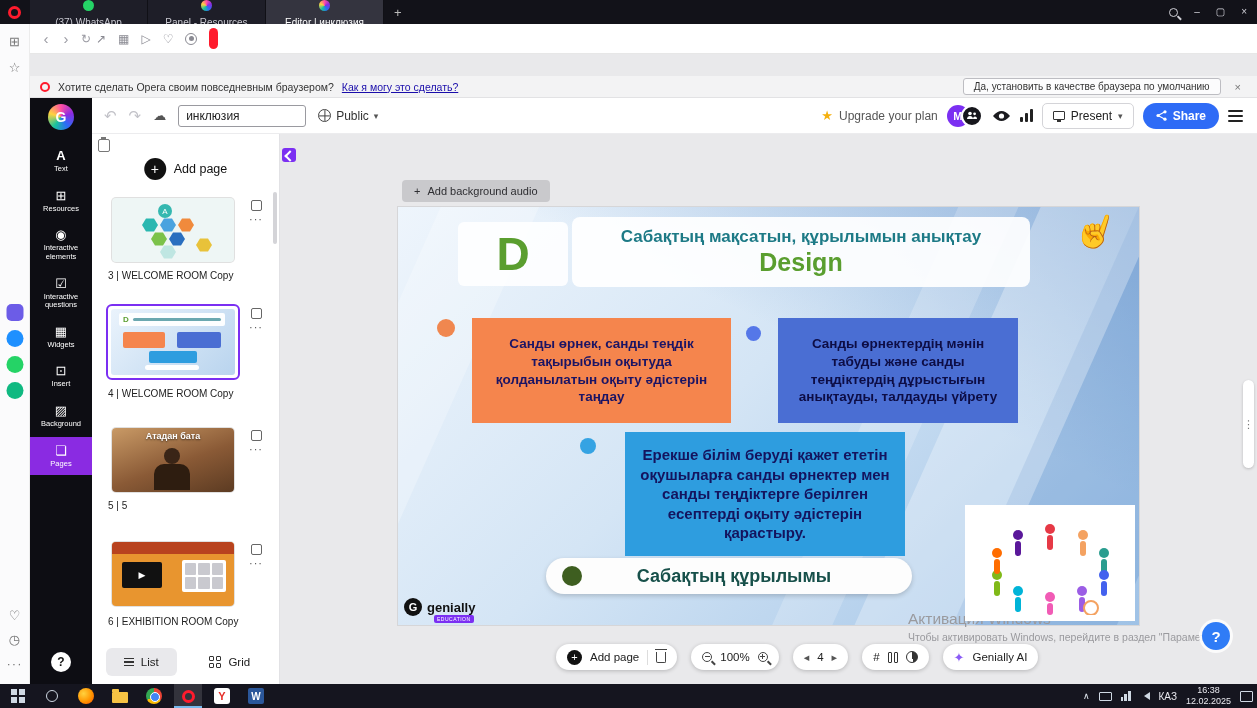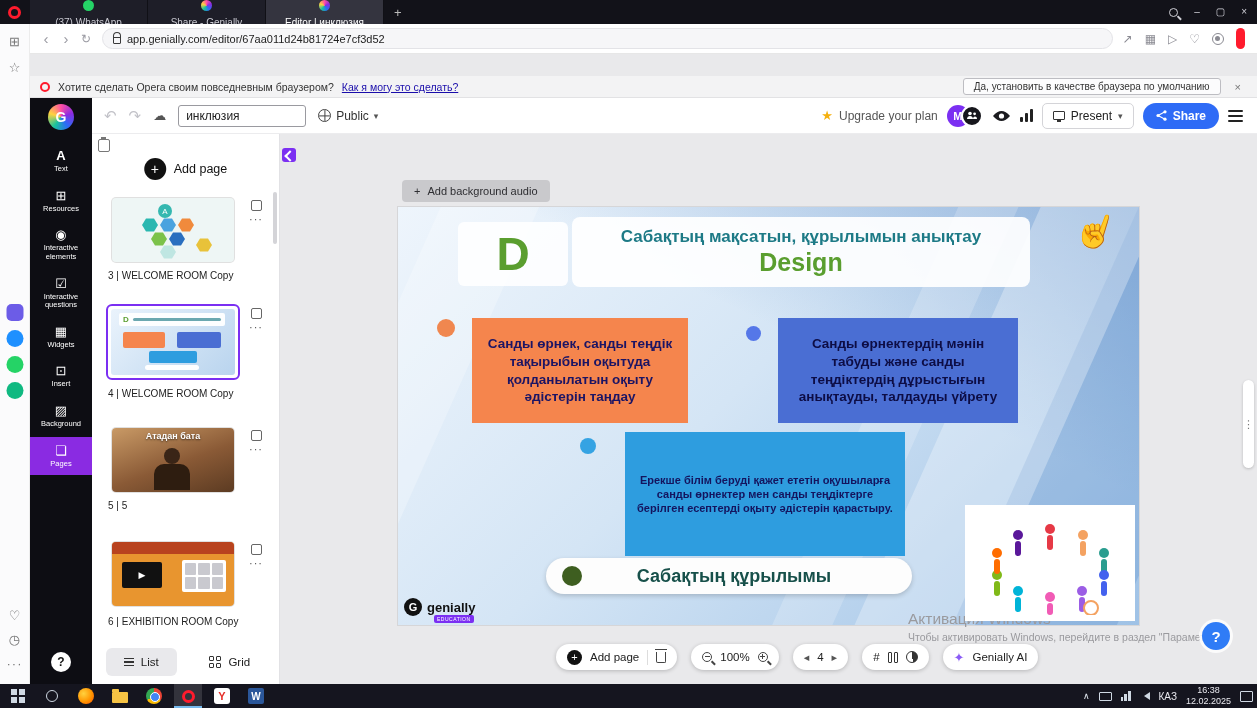--- a/index.html
+++ b/index.html
@@ -168,23 +168,23 @@
   .title-box { left:174px; top:10px; width:458px; height:70px; background:rgba(255,255,255,.92); border-radius:8px;
                display:flex; flex-direction:column; align-items:center; justify-content:center; }
   .title-l1 { font-size:17px; font-weight:bold; color:#1d7a86; }
   .title-l2 { font-size:25px; font-weight:bold; color:#5a9e2f; margin-top:1px; }
   .hand { right:22px; top:4px; font-size:34px; color:#e03131; transform:rotate(18deg); }
   .dot { border-radius:50%; }
   .dot-o { left:39px; top:112px; width:18px; height:18px; background:#f0874f; }
   .dot-b { left:348px; top:119px; width:15px; height:15px; background:#5577e8; }
   .dot-c { left:182px; top:231px; width:16px; height:16px; background:#35a3e3; }
   .box { display:flex; align-items:center; justify-content:center; text-align:center; font-weight:bold; padding:6px 10px; line-height:1.3; }
-  .box-orange { left:74px; top:111px; width:216px; height:105px; background:#f5854d; color:#1b1464; font-size:13.5px; }
+  .box-orange { left:74px; top:111px; width:259px; height:105px; background:#f5854d; color:#1b1464; font-size:13.5px; }
   .box-blue { left:380px; top:111px; width:240px; height:105px; background:#4a6ed3; color:#0d0d45; font-size:13.5px; }
-  .box-cyan { left:227px; top:225px; width:280px; height:124px; background:#2e9ddf; color:#14145e; font-size:11px; }
+  .box-cyan { left:227px; top:225px; width:280px; height:124px; background:#2e9ddf; color:#14145e; font-size:15px; }
   .struct-pill { left:148px; top:351px; width:366px; height:36px; background:#fdfdfd; border-radius:18px; box-shadow:0 2px 5px rgba(0,0,0,.18);
                  display:flex; align-items:center; }
   .struct-pill .gc { width:20px; height:20px; border-radius:50%; background:#3e5e20; margin-left:16px; }
   .struct-pill .tx { flex:1; text-align:center; font-size:18px; font-weight:bold; color:#17504a; margin-right:26px; }
   .brand { left:6px; top:391px; display:flex; align-items:center; gap:5px; }
   .brand .bg { width:18px; height:18px; border-radius:50%; background:#111; color:#fff; font-size:11px; font-weight:bold; display:flex; align-items:center; justify-content:center; }
   .brand .bt { font-size:13px; font-weight:bold; color:#111; }
   .brand .bb { position:absolute; left:30px; top:17px; background:#7b2ff2; color:#fff; font-size:5px; padding:1px 3px; border-radius:2px; letter-spacing:.5px; }
   .people-box { left:567px; top:298px; width:170px; height:116px; background:#fff; display:flex; align-items:center; justify-content:center; }
 
@@ -244,21 +244,21 @@
 <div class="screen">
 
   <div class="tabstrip">
     <div class="opera-logo"></div>
     <div class="tab">
       <span class="fav fav-wa"></span>
       <span class="tab-label">(37) WhatsApp</span>
     </div>
     <div class="tab">
       <span class="fav fav-g"></span>
-      <span class="tab-label">Share - Genially</span>
+      <span class="tab-label">Panel - Resources</span>
     </div>
     <div class="tab active">
       <span class="fav fav-g"></span>
       <span class="tab-label">Editor | инклюзия</span>
     </div>
     <div class="newtab">+</div>
     <div class="ts-right">
       <span class="mag"></span>
       <span class="wc">–</span>
       <span class="wc">▢</span>
@@ -275,24 +275,20 @@
     <span class="rail-ic msgr" style="top:358px; background:#10b981; border-radius:50%;"></span>
     <span class="rail-ic" style="bottom:60px; top:auto;">♡</span>
     <span class="rail-ic" style="bottom:36px; top:auto;">◷</span>
     <span class="rail-ic" style="bottom:12px; top:auto; letter-spacing:1px;">···</span>
   </div>
 
   <div class="addr-row">
     <span class="nav-g" style="margin-left:6px;">‹</span>
     <span class="nav-g">›</span>
     <span class="nav-g" style="font-size:12px;">↻</span>
-    <div class="url-field">
-      <span class="lock"></span>
-      <span>app.genially.com/editor/67aa011d24b81724e7cf3d52</span>
-    </div>
     <div class="addr-icons">
       <span>↗</span>
       <span>▦</span>
       <span>▷</span>
       <span>♡</span>
       <span class="person-ic"></span>
       <span class="red-pill"></span>
     </div>
   </div>
 

